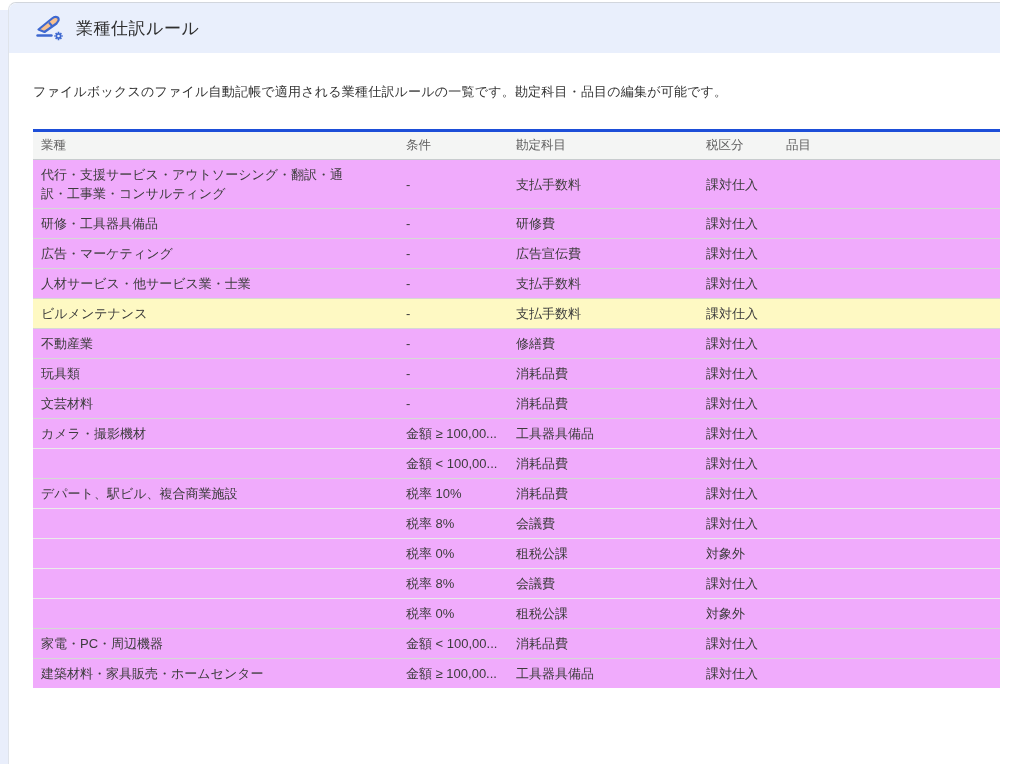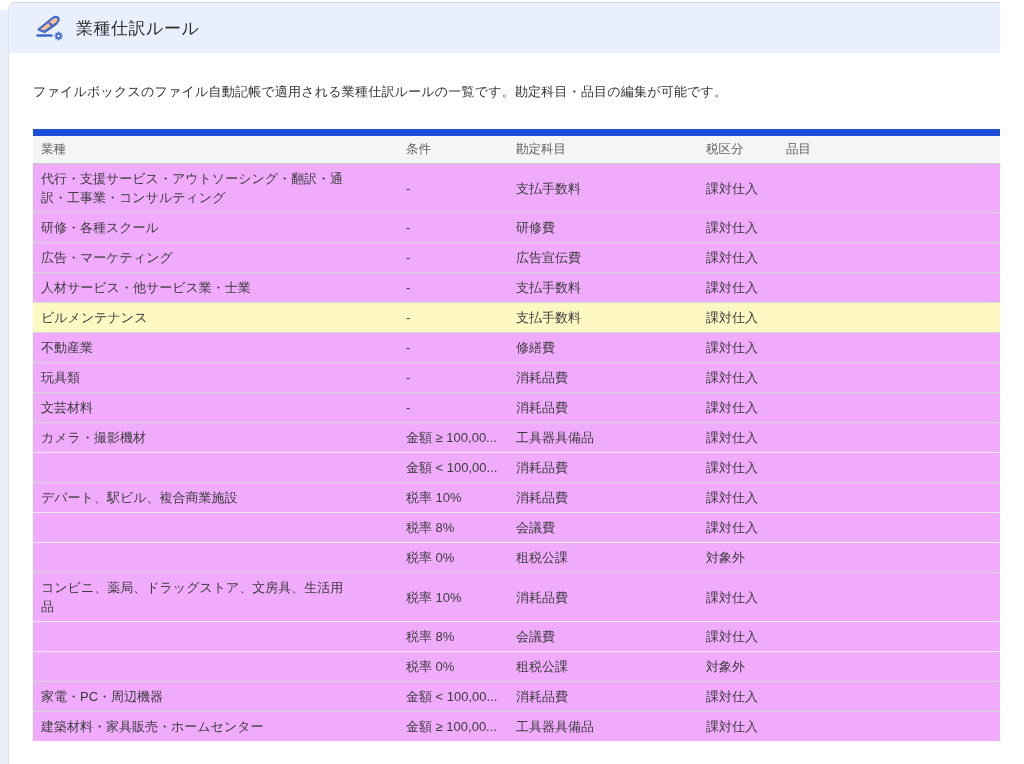--- a/index.html
+++ b/index.html
@@ -41,21 +41,21 @@
     margin: 28px 0 0 24px;
     width: 992px;
     border-collapse: collapse;
     table-layout: fixed;
     font-size: 13px;
   }
   col.c1 { width: 365px; } col.c2 { width: 110px; }
   col.c3 { width: 190px; } col.c4 { width: 80px; }  col.c5 { width: 247px; }
   thead th {
     background: #f4f5f4;
-    border-top: 7px solid #1d4ed8;
+    border-top: 3px solid #1d4ed8;
     border-bottom: 1px solid #c8ccce;
     font-weight: 400; font-size: 12.5px; color: #606060;
     text-align: left; padding: 5px 8px; height: 26px;
   }
   tbody td {
     padding: 5px 8px; line-height: 19px; vertical-align: middle;
     color: #3c3c3c; height: 28px;
     white-space: normal; overflow: hidden;
   }
   tbody tr { border-top: 1px solid #d6d8d6; background: #f0abfc; }
@@ -119,21 +119,21 @@
           <td>
             <div class="ind">代行・支援サービス・アウトソーシング・翻訳・通訳・工事業・コンサルティング</div>
           </td>
           <td>-</td>
           <td>支払手数料</td>
           <td>課対仕入</td>
           <td></td>
         </tr>
         <tr>
           <td>
-            <div class="ind">研修・各種スクール</div>
+            <div class="ind">研修・工具器具備品</div>
           </td>
           <td>-</td>
           <td>研修費</td>
           <td>課対仕入</td>
           <td></td>
         </tr>
         <tr>
           <td>
             <div class="ind">広告・マーケティング</div>
           </td>
@@ -225,29 +225,20 @@
         </tr>
         <tr class="sub">
           <td>
             <div class="ind"></div>
           </td>
           <td>税率 0%</td>
           <td>租税公課</td>
           <td>対象外</td>
           <td></td>
         </tr>
-        <tr>
-          <td>
-            <div class="ind">コンビニ、薬局、ドラッグストア、文房具、生活用品</div>
-          </td>
-          <td>税率 10%</td>
-          <td>消耗品費</td>
-          <td>課対仕入</td>
-          <td></td>
-        </tr>
         <tr class="sub">
           <td>
             <div class="ind"></div>
           </td>
           <td>税率 8%</td>
           <td>会議費</td>
           <td>課対仕入</td>
           <td></td>
         </tr>
         <tr class="sub">

